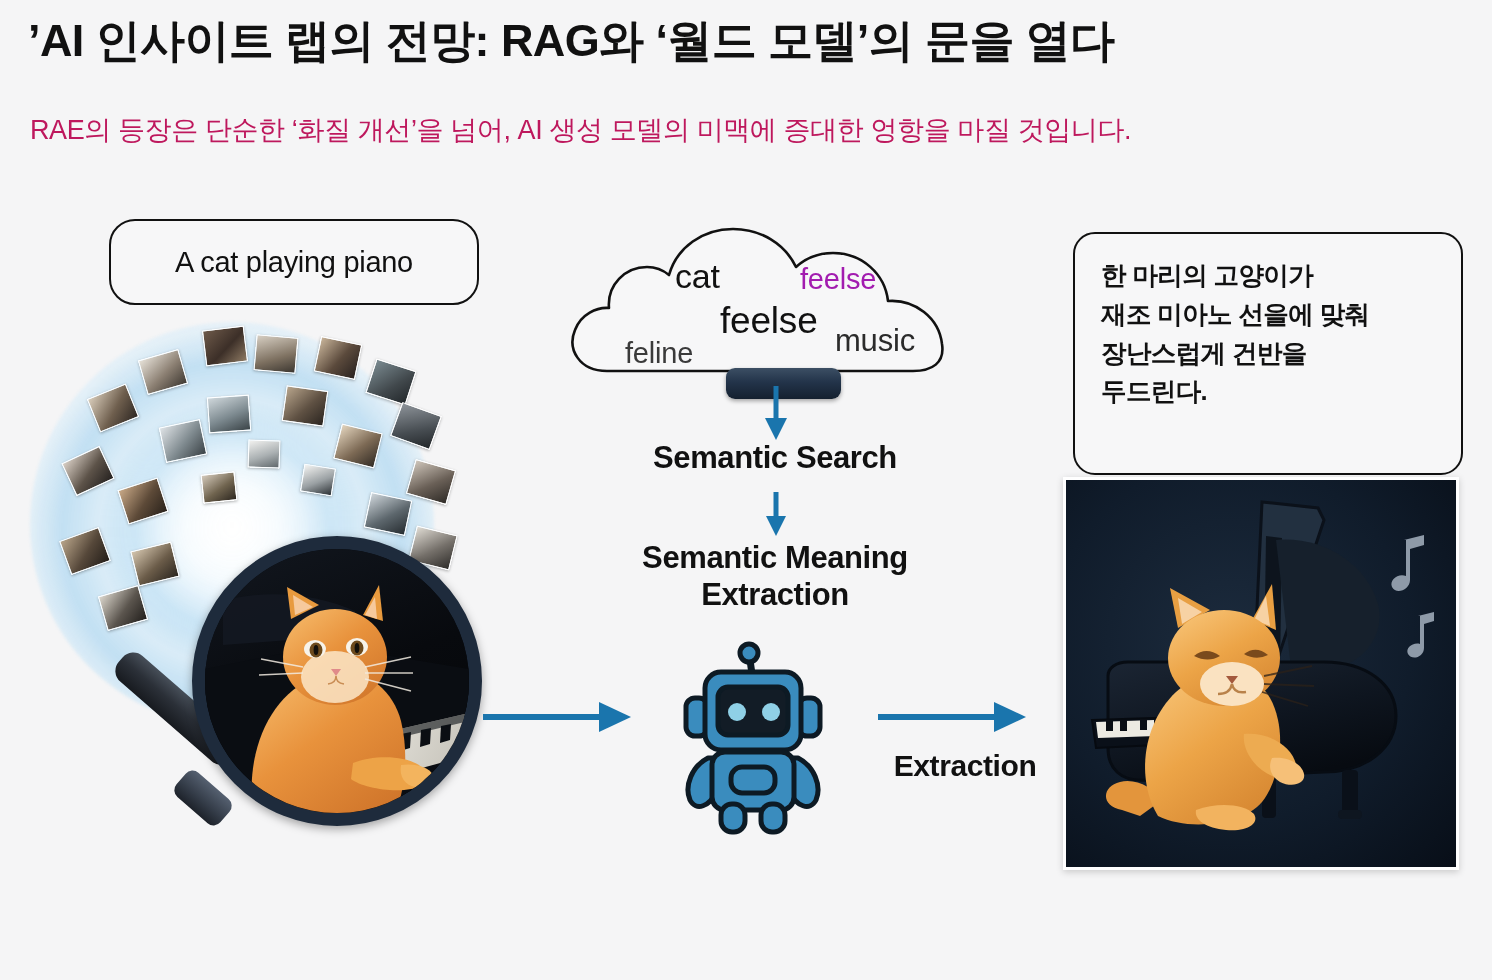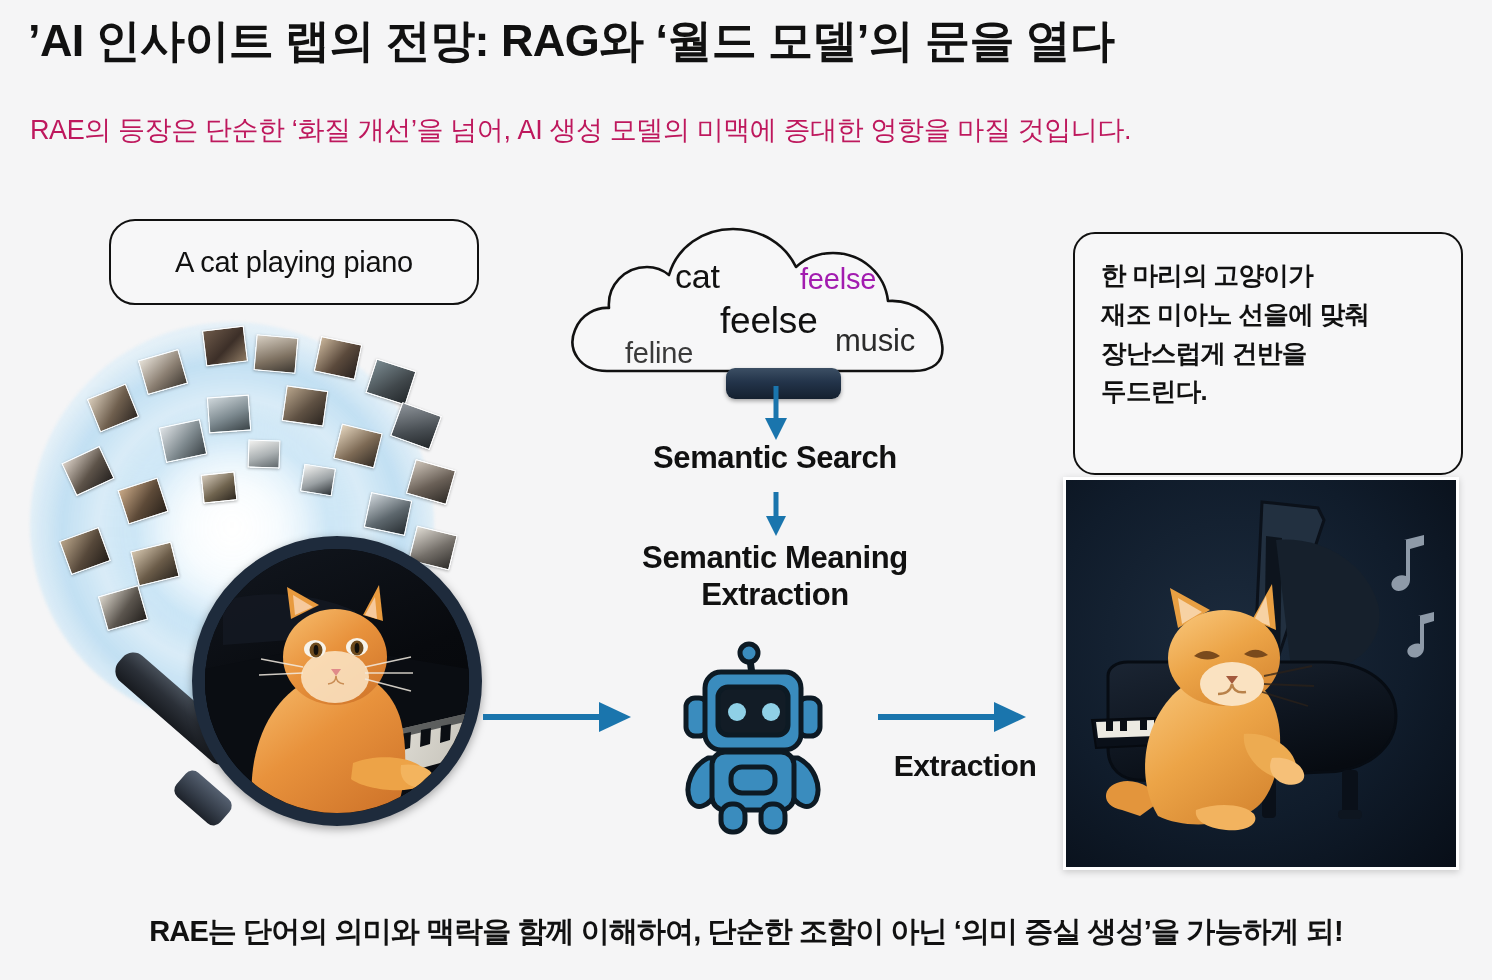--- a/index.html
+++ b/index.html
@@ -544,15 +544,14 @@
         </g>
       </g>
 
       <g fill="#8e9aa8">
         <path d="M338 60 L358 55 L358 65 L344 69 L344 100 C344 110 330 115 326 107 C323 100 332 93 340 96 L340 60 Z"></path>
         <path d="M352 136 L368 132 L368 141 L358 144 L358 168 C358 177 346 181 342 174 C339 168 347 162 354 164 L354 136 Z"></path>
       </g>
     </svg>
   </div>
 
-  <div class="footer-text">RAE는 단어의 의미와 맥락을 함께 이해하여, 단순한 조함이 아닌 ‘의미 증실 생성’을 가능하게 되!</div>
 
 </div>
 
 </body></html>

